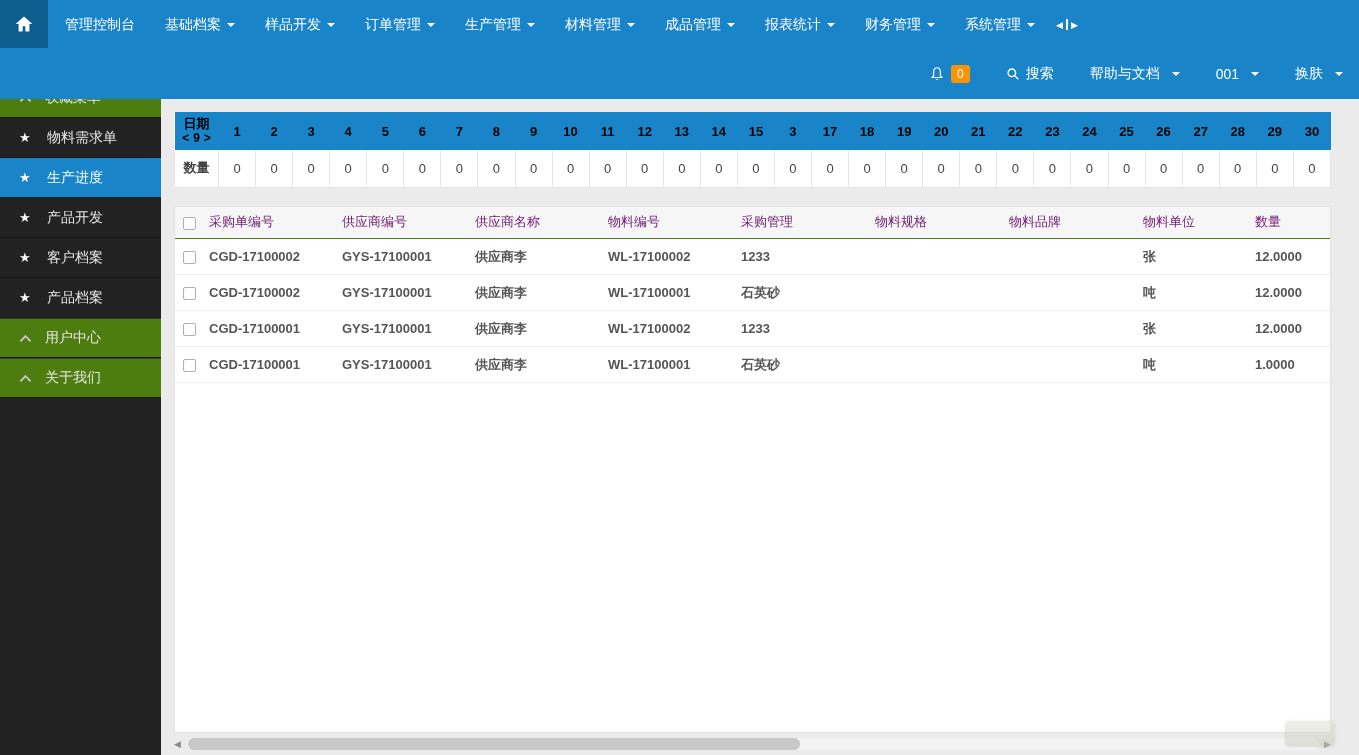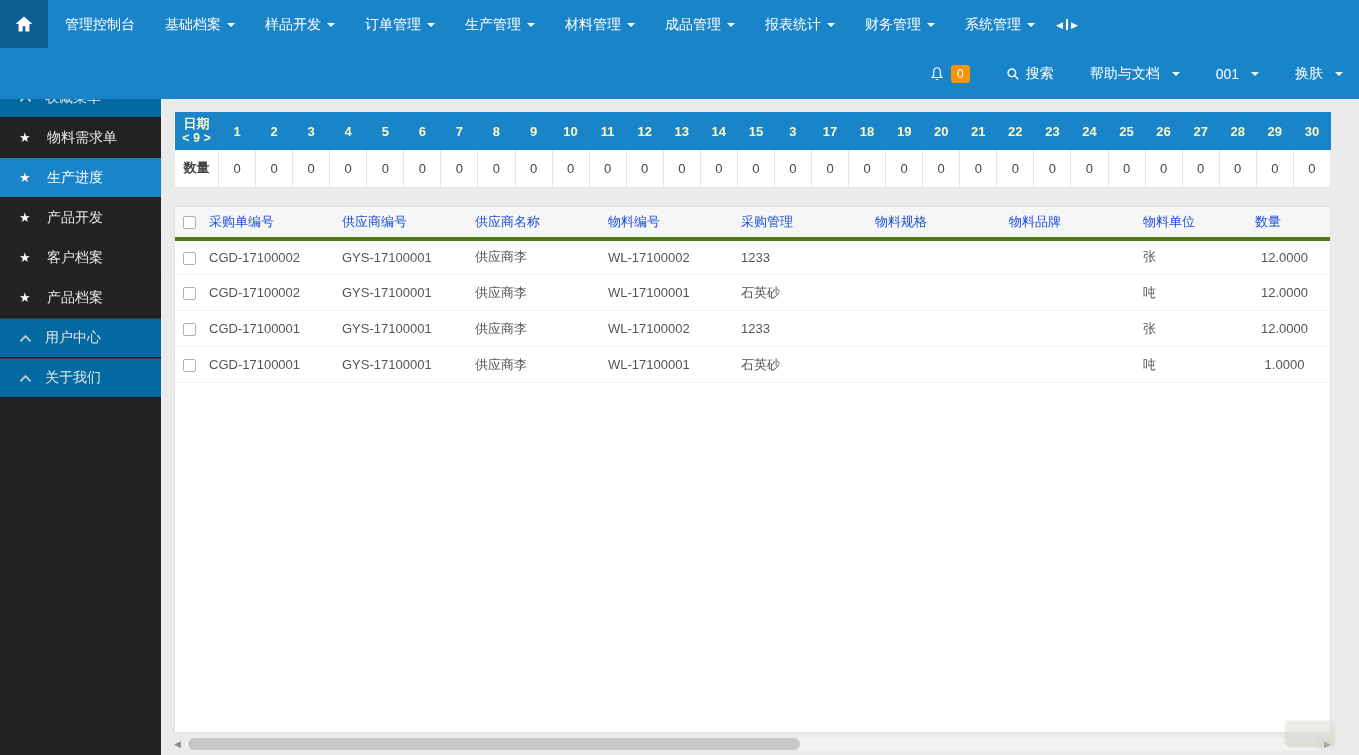--- a/index.html
+++ b/index.html
@@ -20,42 +20,42 @@
   .util-item{display:flex;align-items:center;gap:6px;color:#fff;font-size:14px;cursor:pointer;white-space:nowrap;}
   .badge{background:var(--badge);color:#fff;font-size:12px;line-height:1;padding:3px 6px;border-radius:3px;}
 
   
   .sidebar{position:fixed;top:99px;left:0;bottom:0;width:161px;background:var(--sidebar);overflow:hidden;z-index:10;}
   .side-list{margin-top:-21px;}
   .side-item,.side-section{height:40px;display:flex;align-items:center;padding-left:19px;font-size:14px;color:#e6e6e6;cursor:pointer;}
   .side-item{border-bottom:1px solid #1c1c1c;}
   .side-item .star{width:14px;margin-right:14px;color:#fff;font-size:13px;line-height:1;}
   .side-item.active{background:var(--accent);color:#fff;}
-  .side-section{background:#0369a1;border-top:1px solid #3a3a3a;border-bottom:1px solid #191919;}
+  .side-section{background:#4d7c0f;border-top:1px solid #3a3a3a;border-bottom:1px solid #191919;}
   .side-section svg{margin-right:13px;}
 
   
   .main{position:fixed;top:99px;left:161px;right:0;bottom:0;background:#ebebeb;
     padding:13px 28px 0 13px;display:flex;flex-direction:column;}
 
   .date-table{width:100%;border-collapse:collapse;table-layout:fixed;background:#fff;}
-  .date-table thead th{background:var(--accent);color:#fef9c3;height:38px;font-size:13px;font-weight:bold;text-align:center;vertical-align:middle;}
+  .date-table thead th{background:var(--accent);color:#000000;height:38px;font-size:13px;font-weight:bold;text-align:center;vertical-align:middle;}
   th.corner{width:44px;font-weight:normal;font-size:12px;line-height:15px;}
   .pager{display:flex;justify-content:center;gap:4px;font-size:12px;}
   .pg{cursor:pointer;}
   .date-table tbody td{height:37px;text-align:center;font-size:13px;color:#444;background:#fff;border:1px solid #e6e6e6;border-top:none;}
   td.qty-label{font-weight:bold;color:#222;}
 
   .panel{flex:1;margin-top:18px;background:#fff;border:1px solid #e2e2e2;overflow:hidden;}
   .orders-table{width:100%;border-collapse:collapse;table-layout:fixed;font-size:13px;}
-  .orders-table thead th{background:#f6f6f6;color:#1d4ed8;font-weight:normal;text-align:left;height:32px;padding:0 8px;border-bottom:4px solid #4d7c0f;white-space:nowrap;}
-  .orders-table tbody td{height:36px;padding:0 8px;color:#555;border-bottom:1px solid #f0f0f0;background:#fff;white-space:nowrap;overflow:hidden;}
+  .orders-table thead th{background:#f6f6f6;color:#701a75;font-weight:normal;text-align:left;height:32px;padding:0 8px;border-bottom:1px solid #4d7c0f;white-space:nowrap;}
+  .orders-table tbody td{height:36px;padding:0 8px;color:#555;border-bottom:1px solid #f0f0f0;background:#fff;white-space:nowrap;overflow:hidden;font-weight:bold;}
   th.cb,td.cb-cell{padding:0 0 0 7px;}
   .checkbox{display:inline-block;width:13px;height:13px;border:1px solid #b0b0b0;background:#fdfdfd;border-radius:2px;vertical-align:middle;cursor:pointer;}
-  .num{text-align:center;padding-right:16px !important;}
+  .num{text-align:left;padding-right:16px !important;}
 
   .hscroll{height:22px;flex:none;display:flex;align-items:center;gap:5px;}
   .scroll-arrow{color:#8a8a8a;font-size:9px;cursor:pointer;line-height:1;}
   .scroll-track{flex:1;height:12px;background:#f3f3f3;border-radius:7px;position:relative;}
   .scroll-thumb{position:absolute;left:2px;top:0;height:12px;width:54%;background:#c8c8c8;border-radius:7px;cursor:grab;}
 
   .watermark{position:absolute;right:24px;bottom:8px;width:50px;height:26px;opacity:.5;filter:blur(1.2px);
     border:1px solid #bdbdb0;border-radius:4px;background:linear-gradient(180deg,#e2e2d8,#cacabc);pointer-events:none;}
 </style>
 </head>

